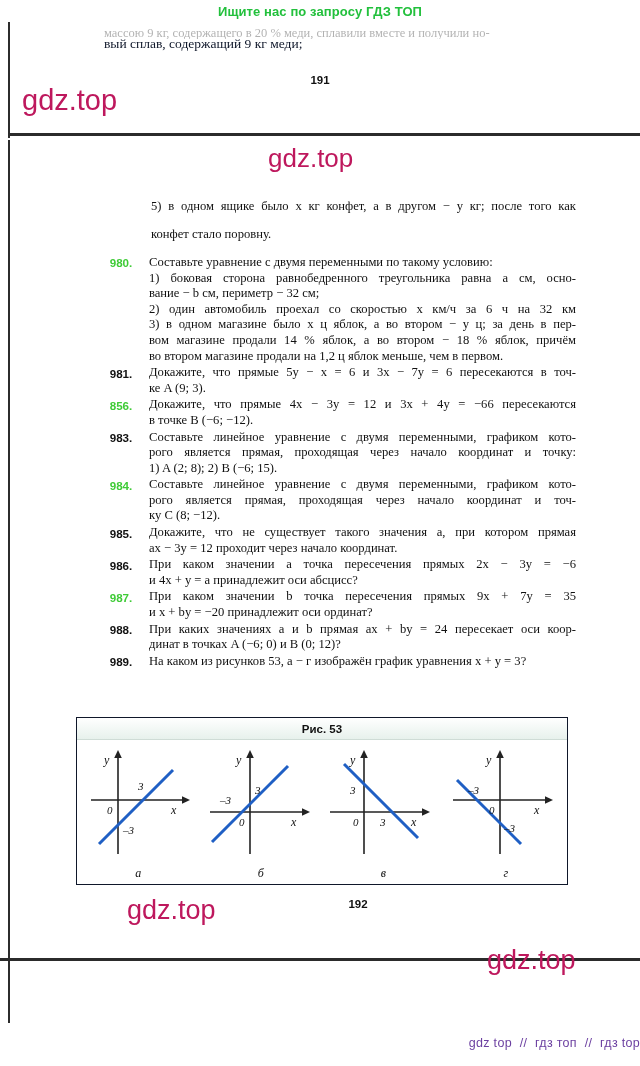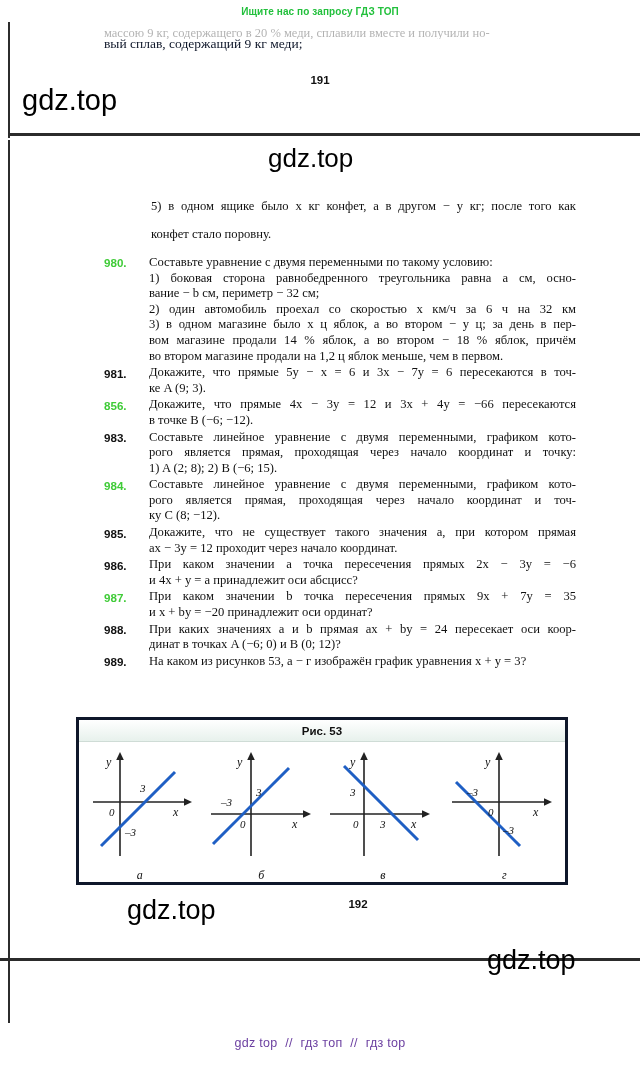--- a/index.html
+++ b/index.html
@@ -10,21 +10,21 @@
     position:relative;
     overflow:hidden;
   }
   .page{position:absolute;inset:0;}
 
   
   .promo{
     position:absolute;left:0;top:0;width:640px;height:22px;
     display:flex;align-items:center;justify-content:center;
     font-family:"Liberation Sans",sans-serif;
-    font-size:10px;font-weight:700;color:#22c03c;
+    font-size:13px;font-weight:700;color:#22c03c;
     letter-spacing:.1px;
   }
 
   
   .sheet-top{
     position:absolute;left:8px;top:22px;width:632px;height:116px;
     border-left:2px solid #2c2c2c;
     background:#fff;
   }
   .rule-1{
@@ -54,51 +54,51 @@
   }
   .pnum-top{
     position:absolute;left:0;top:74px;width:640px;text-align:center;
     font-family:"Liberation Sans",sans-serif;
     font-size:11.5px;font-weight:700;color:#111;
   }
 
   
   .wm{
     font-family:"Liberation Sans",sans-serif;
-    color:#000000;font-weight:400;white-space:nowrap;
+    color:#be185d;font-weight:400;white-space:nowrap;
     position:absolute;
   }
   .wm-a{left:22px;top:84px;font-size:29px;}
   .wm-b{left:268px;top:143px;font-size:26px;}
   .wm-c{left:127px;top:895px;font-size:27px;}
   .wm-d{left:487px;top:945px;font-size:27px;}
 
   
   .body{
     position:absolute;left:104px;top:186px;width:472px;
     font-size:12.6px;line-height:15.6px;color:#111;
     text-align:justify;
   }
   .ex{display:flex;align-items:flex-start;margin-bottom:1px;}
   .ex .num{
-    width:34px;flex:0 0 34px;text-align:left;
+    width:34px;flex:0 0 34px;text-align:center;
     font-family:"Liberation Sans",sans-serif;
     font-weight:700;font-size:11.6px;color:#111;
     padding-top:.5px;padding-right:2px;
   }
   .ex .num.green{color:#3fcb37;}
   .ex .txt{flex:1 1 auto;padding-left:9px;text-align:justify;}
   .ex .txt p{margin:0;}
   .just{text-align:justify;text-align-last:justify;}
   .lead{padding-left:47px;margin-bottom:1px;}
 
   
   .figure{
     position:absolute;left:76px;top:717px;width:492px;height:168px;
-    border:3px solid #0f172a;background:#fff;
+    border:1px solid #0f172a;background:#fff;
     box-sizing:border-box;
   }
   .fig-head{
     height:22px;width:100%;
     background:linear-gradient(#ffffff,#e7f1ec);
     border-bottom:1px solid #cfdcd6;
     display:flex;align-items:center;justify-content:center;
     font-family:"Liberation Sans",sans-serif;
     font-size:11.5px;font-weight:700;color:#111;
     box-sizing:border-box;
@@ -111,21 +111,21 @@
     font-size:12px;font-style:italic;color:#111;
   }
   .pnum-bot{
     position:absolute;left:0;top:898px;width:620px;text-align:center;
     font-family:"Liberation Sans",sans-serif;
     font-size:11.5px;font-weight:700;color:#111;padding-left:48px;
   }
 
   
   .footer{
-    position:absolute;left:0;top:1036px;width:640px;text-align:center;
+    position:absolute;left:0;top:1036px;width:640px;text-align:right;
     font-family:"Liberation Sans",sans-serif;
     font-size:12.5px;color:#6b3fa0;letter-spacing:.3px;
   }
   .footer .sep{color:#6b3fa0;margin:0 4px;}
 </style>
 </head>
 <body>
 
 <div class="page">
 

